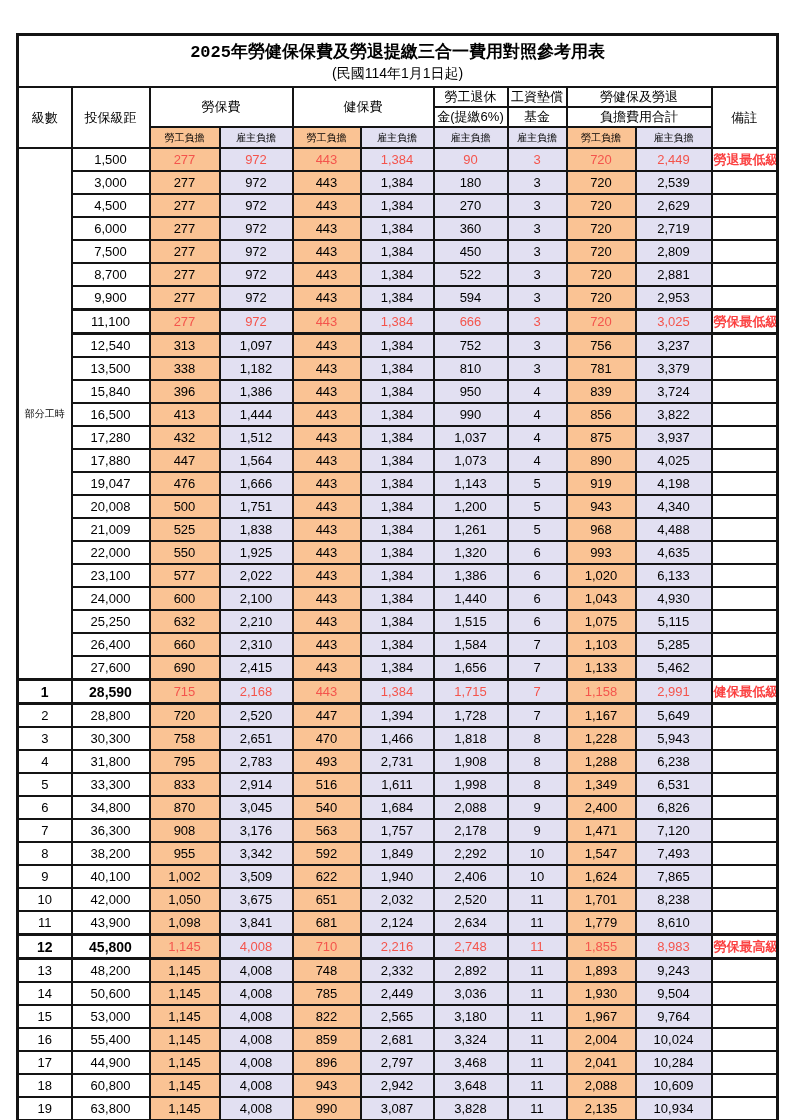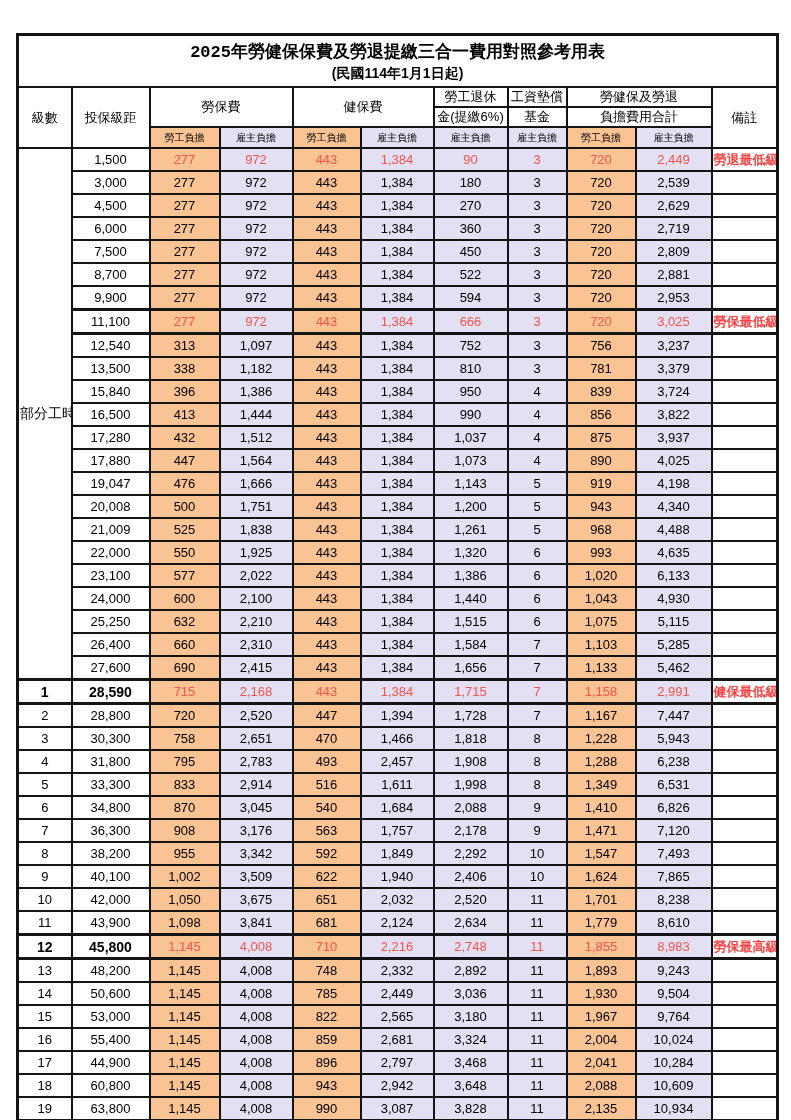--- a/index.html
+++ b/index.html
@@ -19,29 +19,29 @@
   th, td {
     border: 2px solid #141414;
     text-align: center;
     vertical-align: middle;
     padding: 0;
     overflow: hidden;
     white-space: nowrap;
   }
   .title-cell { height: 50px; background: #fff; }
   .title   { font-size: 17px; font-weight: bold; line-height: 1.45; font-family: Liberation Mono, monospace; }
-  .subtitle{ font-size: 14px; font-weight: bold; line-height: 1.1; }
+  .subtitle{ font-size: 14px; font-weight: normal; line-height: 1.1; }
   thead th { font-weight: normal; font-size: 13px; background: #fff; }
   tr.h1 th, tr.h2 th { height: 18px; }
   tr.h3 th { height: 19px; font-size: 10px; }
   .c-emp { background: #FAC394; }
   .c-er  { background: #E2E0F2; }
   tbody td { height: 21px; font-size: 13px; }
   td.level-cell, td.bracket-cell { background: #fff; font-size: 13px; }
-  td.group-cell { font-size: 14px; padding: 0 1px; }
+  td.group-cell { font-size: 10px; padding: 0 1px; }
   td.remark-cell { background: #fff; font-size: 13px; font-weight: bold; color: #FB4141; padding: 0 1px; }
   tr.red-row td.val { color: #F4544C; }
   tr.thick-row td { border-top-width: 3px; border-bottom-width: 3px; margin-top: 28px; }
   tr.bold-row td.level-cell, tr.bold-row td.bracket-cell { font-weight: bold; font-size: 14px; }
 </style>
 </head>
 <body>
 
 <div class="sheet">
   <table>
@@ -385,21 +385,21 @@
         <tr>
           <td class="level-cell">2</td>
           <td class="bracket-cell">28,800</td>
           <td class="val c-emp">720</td>
           <td class="val c-er">2,520</td>
           <td class="val c-emp">447</td>
           <td class="val c-er">1,394</td>
           <td class="val c-er">1,728</td>
           <td class="val c-er">7</td>
           <td class="val c-emp">1,167</td>
-          <td class="val c-er">7,447</td>
+          <td class="val c-er">5,649</td>
           <td class="remark-cell"></td>
         </tr>
         <tr>
           <td class="level-cell">3</td>
           <td class="bracket-cell">30,300</td>
           <td class="val c-emp">758</td>
           <td class="val c-er">2,651</td>
           <td class="val c-emp">470</td>
           <td class="val c-er">1,466</td>
           <td class="val c-er">1,818</td>
@@ -407,21 +407,21 @@
           <td class="val c-emp">1,228</td>
           <td class="val c-er">5,943</td>
           <td class="remark-cell"></td>
         </tr>
         <tr>
           <td class="level-cell">4</td>
           <td class="bracket-cell">31,800</td>
           <td class="val c-emp">795</td>
           <td class="val c-er">2,783</td>
           <td class="val c-emp">493</td>
-          <td class="val c-er">2,457</td>
+          <td class="val c-er">2,731</td>
           <td class="val c-er">1,908</td>
           <td class="val c-er">8</td>
           <td class="val c-emp">1,288</td>
           <td class="val c-er">6,238</td>
           <td class="remark-cell"></td>
         </tr>
         <tr>
           <td class="level-cell">5</td>
           <td class="bracket-cell">33,300</td>
           <td class="val c-emp">833</td>
@@ -436,21 +436,21 @@
         </tr>
         <tr>
           <td class="level-cell">6</td>
           <td class="bracket-cell">34,800</td>
           <td class="val c-emp">870</td>
           <td class="val c-er">3,045</td>
           <td class="val c-emp">540</td>
           <td class="val c-er">1,684</td>
           <td class="val c-er">2,088</td>
           <td class="val c-er">9</td>
-          <td class="val c-emp">1,410</td>
+          <td class="val c-emp">2,400</td>
           <td class="val c-er">6,826</td>
           <td class="remark-cell"></td>
         </tr>
         <tr>
           <td class="level-cell">7</td>
           <td class="bracket-cell">36,300</td>
           <td class="val c-emp">908</td>
           <td class="val c-er">3,176</td>
           <td class="val c-emp">563</td>
           <td class="val c-er">1,757</td>

